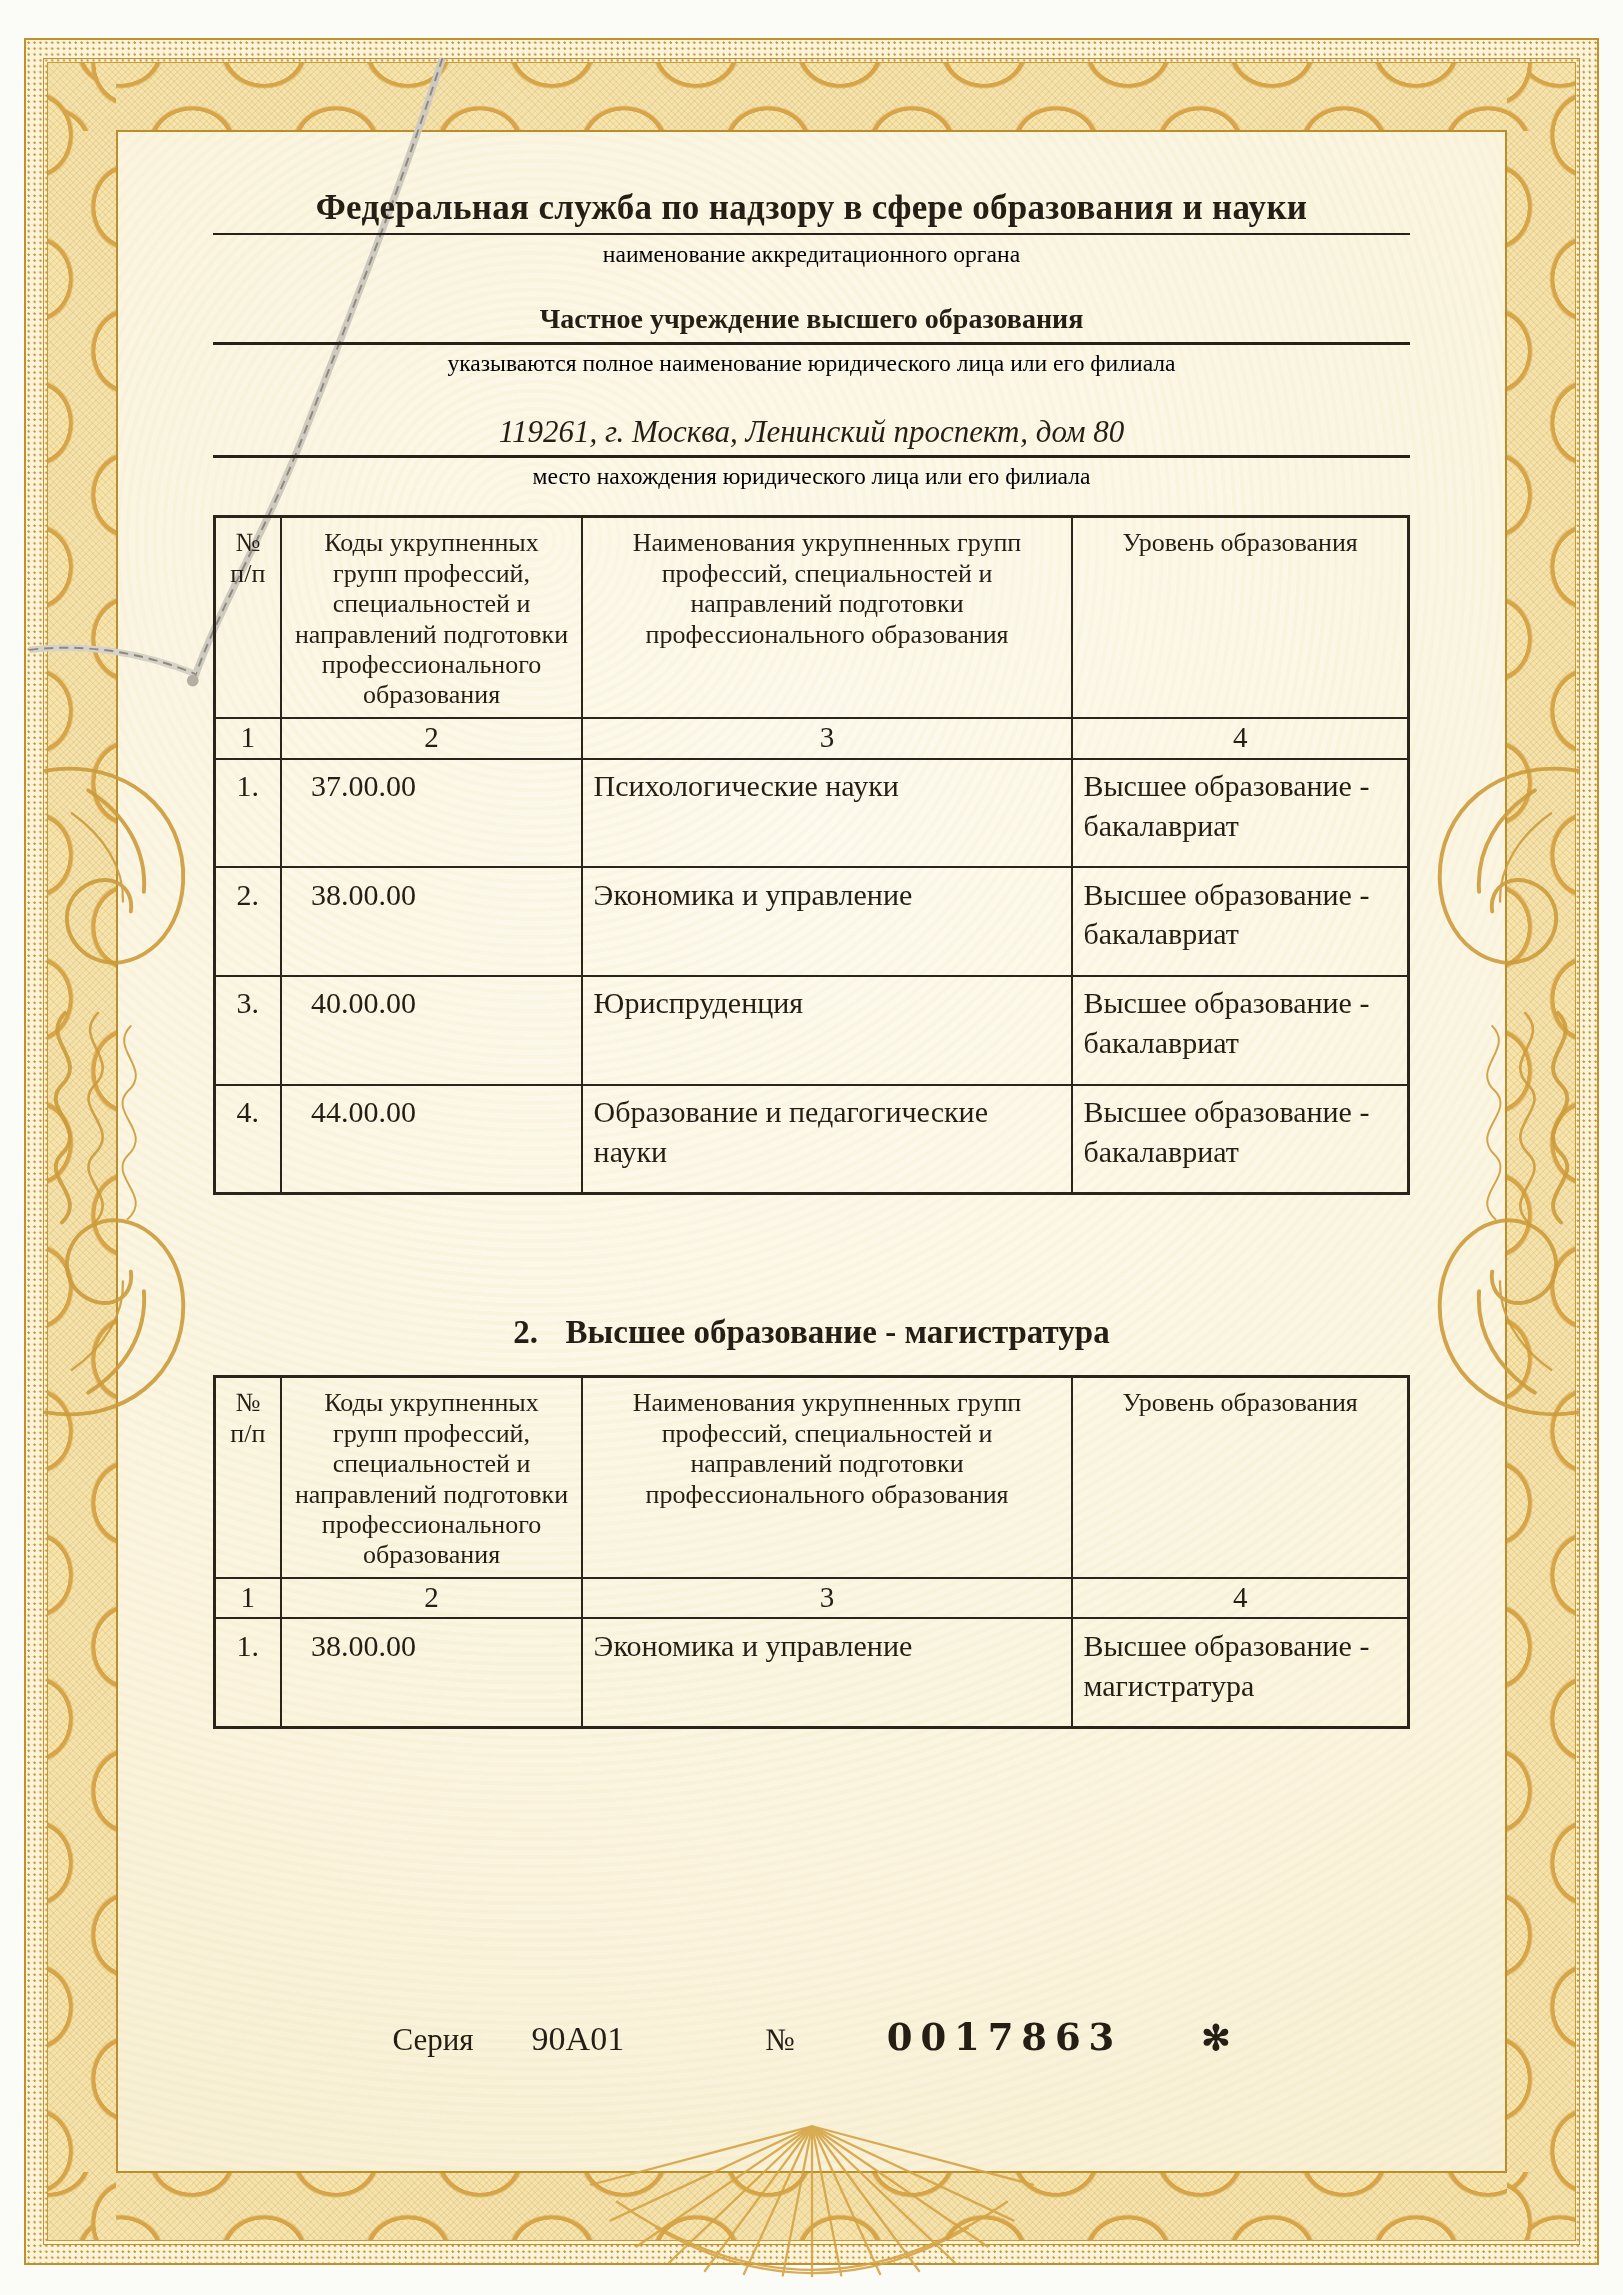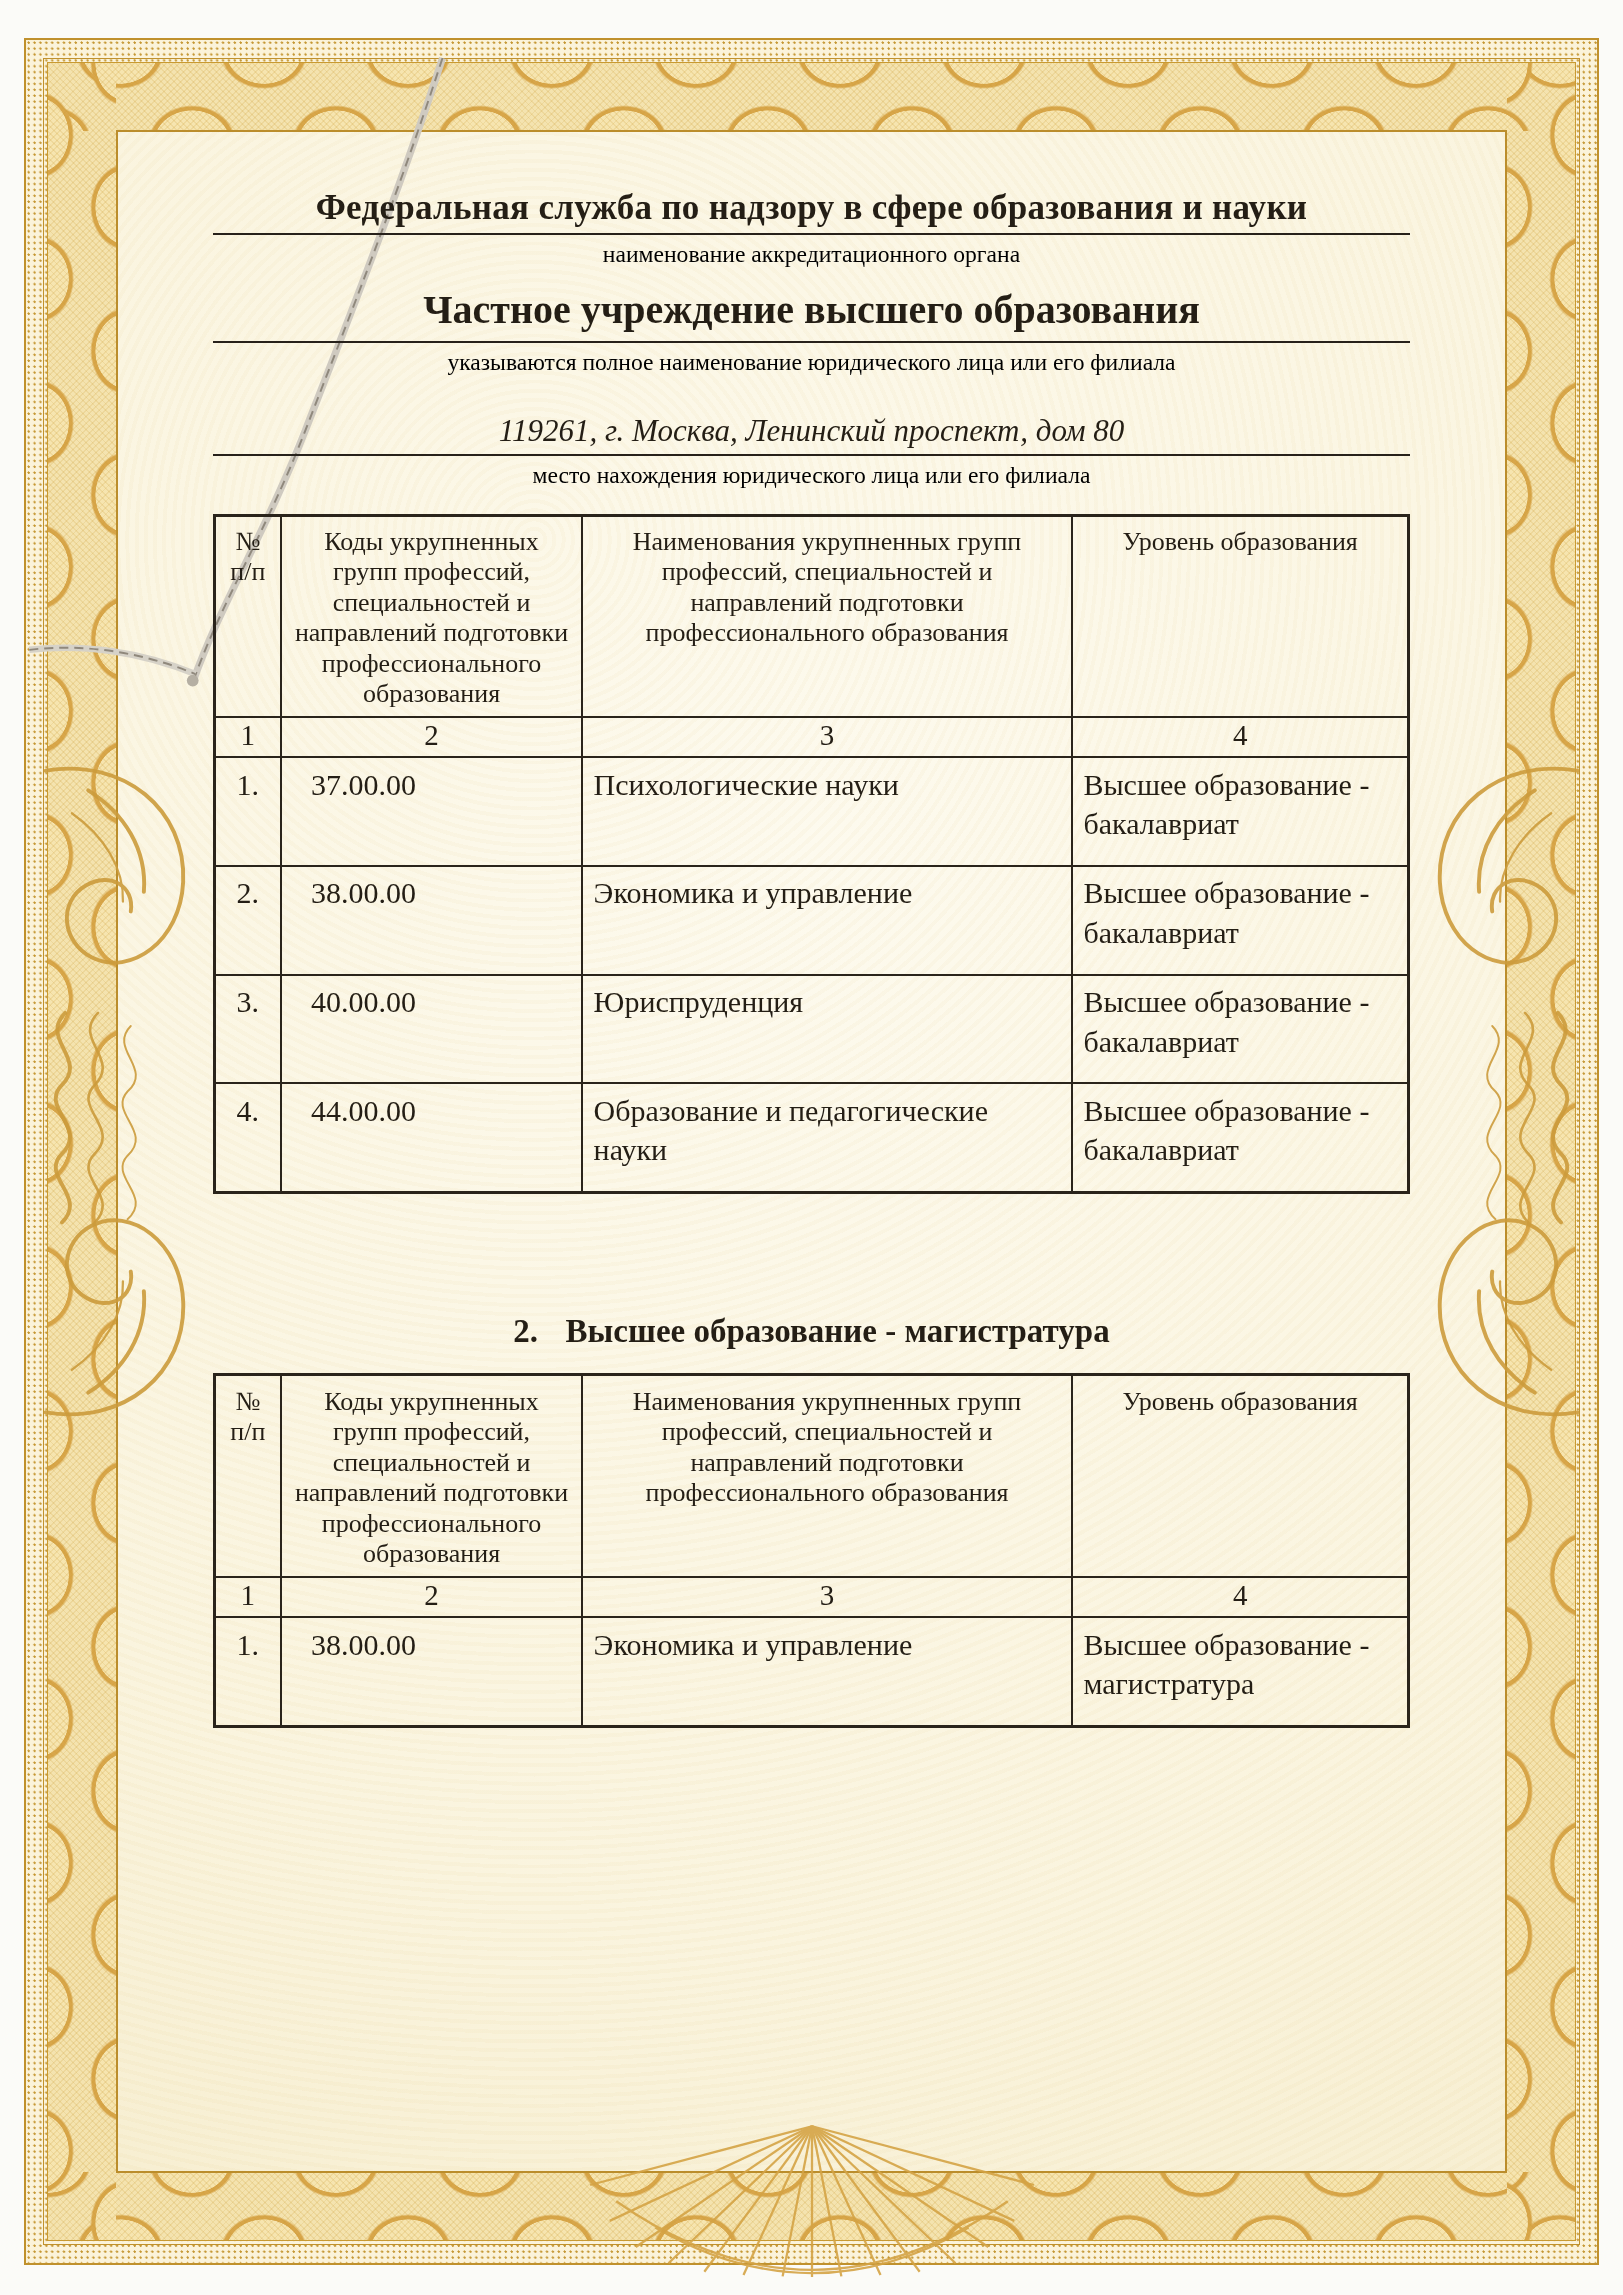--- a/index.html
+++ b/index.html
@@ -61,21 +61,21 @@
   .thread{position:absolute;left:0;top:0;width:497px;height:694px;pointer-events:none;}
 
   
   .content{position:absolute;left:117px;right:117px;top:130px;bottom:124px;padding:0 72px;}
   .appendix{margin:73px 0 0 655px;font-size:30px;line-height:1.3;}
   .appendix .b1{font-weight:bold;}
   .center{text-align:center;}
   .authority{margin-top:19.6px;font-size:35px;font-weight:bold;letter-spacing:0.3px;}
   .rule{height:2.6px;background:#27211a;margin-top:5.2px;}
   .caption{font-size:23.6px;margin-top:5.2px;text-align:center;color:#000000;}
-  .orgblock{margin-top:16px;font-size:40px;font-weight:bold;line-height:1.3;}
+  .orgblock{margin-top:33px;font-size:28px;font-weight:bold;line-height:1.3;}
   .address{margin-top:37px;font-size:31px;font-style:italic;}
   .sec-heading{margin-top:71px;font-size:33px;font-weight:bold;text-align:center;}
   .sec-heading .num{margin-right:27.5px;}
   table{border-collapse:collapse;width:100%;margin-top:25px;border:3.3px solid #2a241b;table-layout:fixed;}
   th,td{border:2px solid #2a241b;vertical-align:top;}
   th{font-weight:normal;font-size:26px;line-height:1.17;text-align:center;padding:10.5px 9.2px 6.5px;}
   .num-row td{font-size:29px;text-align:center;padding:1.3px 0 3.9px;border-top:2.6px solid #2a241b;border-bottom:2.6px solid #2a241b;}
   .data-row td{font-size:30px;line-height:1.32;padding:6.5px 10.5px 21px;}
   .data-row .c-n{text-align:center;padding-left:2.6px;padding-right:2.6px;}
   .data-row .c-code{padding-left:29px;}
@@ -263,16 +263,23 @@
       </tr>
       <tr class="data-row">
         <td class="c-n">1.</td>
         <td class="c-code">38.00.00</td>
         <td>Экономика и управление</td>
         <td>Высшее образование - магистратура</td>
       </tr>
     </tbody>
       </table>
 
+    <div class="serial">
+      <span class="lbl">Серия</span>
+      <span class="series">90А01</span>
+      <span class="nsign">№</span>
+      <span class="numval">0017863</span>
+      <span class="ast">✻</span>
+    </div>
 
   </div>
 </div>
 
 
 </body></html>

